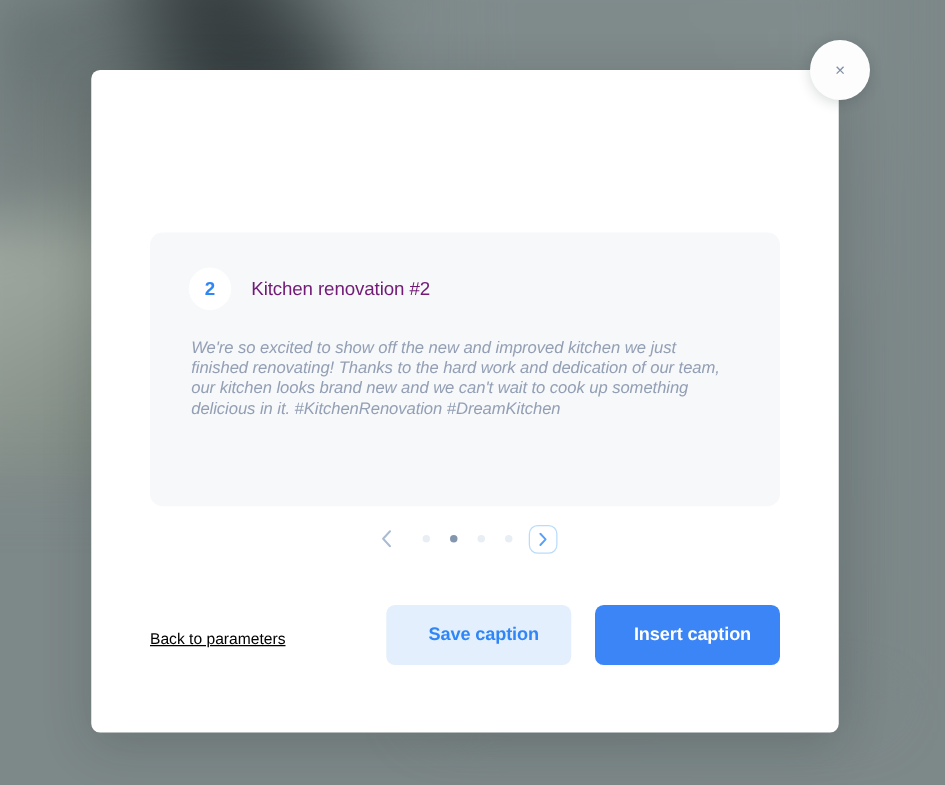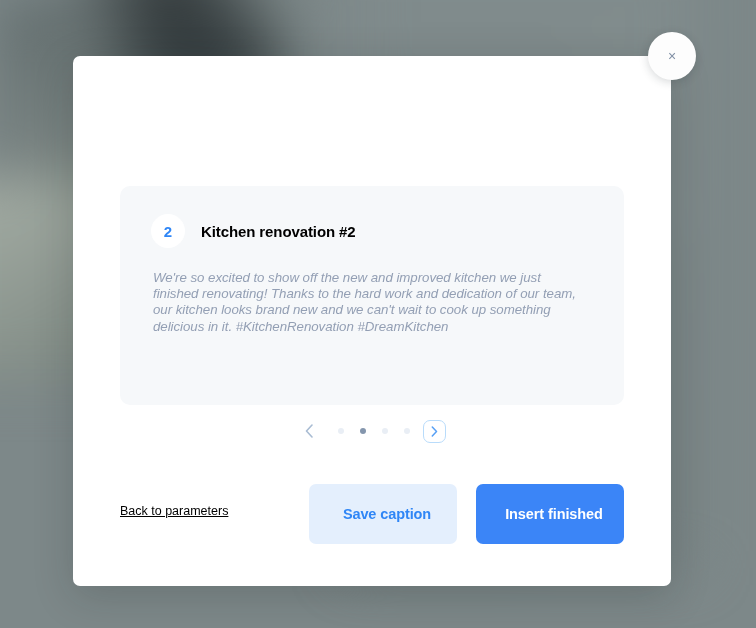--- a/index.html
+++ b/index.html
@@ -147,22 +147,22 @@
     font-size: 15px;
     font-weight: bold;
     display: flex;
     align-items: center;
     justify-content: center;
     flex: none;
   }
   .card-title {
     margin-left: 16px;
     font-size: 15px;
-    font-weight: bold;
-    color: #000000;
+    font-weight: normal;
+    color: #701a75;
     letter-spacing: -0.1px;
   }
   .card-body {
     padding: 22px 35px 0 33px;
     font-size: 13.3px;
     line-height: 16.2px;
     color: #939fb4;
     letter-spacing: -0.05px;
     font-style: italic;
   }
@@ -224,21 +224,21 @@
     left: 47px;
     top: 20px;
     font-size: 12.5px;
     color: #000000;
     text-decoration: underline;
     cursor: pointer;
   }
   .btn {
     position: absolute;
     top: 0;
-    height: 60px;
+    height: 48px;
     border: none;
     border-radius: 7px;
     font-family: "Liberation Sans", sans-serif;
     font-size: 14.5px;
     font-weight: bold;
     letter-spacing: -0.1px;
     cursor: pointer;
     padding-left: 14px;
   }
   #save-caption-button {
@@ -298,17 +298,17 @@
     <div class="chev chev-next">
       <svg width="7" height="11" viewBox="0 0 7 11" fill="none">
         <path d="M1.3 1L5.5 5.5L1.3 10" stroke="#57a0f5" stroke-width="1.5" stroke-linecap="round" stroke-linejoin="round"></path>
       </svg>
     </div>
   </div>
 
   <div id="actions">
     <a id="back-link">Back to parameters</a>
     <button class="btn" id="save-caption-button">Save caption</button>
-    <button class="btn" id="insert-caption-button">Insert finished</button>
+    <button class="btn" id="insert-caption-button">Insert caption</button>
   </div>
 </div>
 
 <button id="close-button">×</button>
 
 </body></html>

